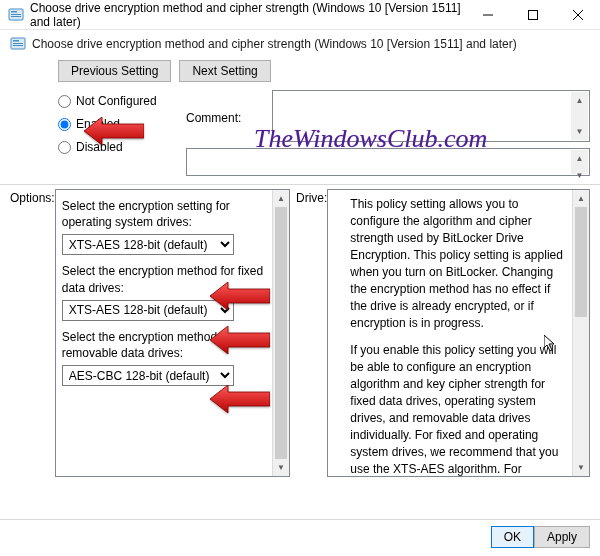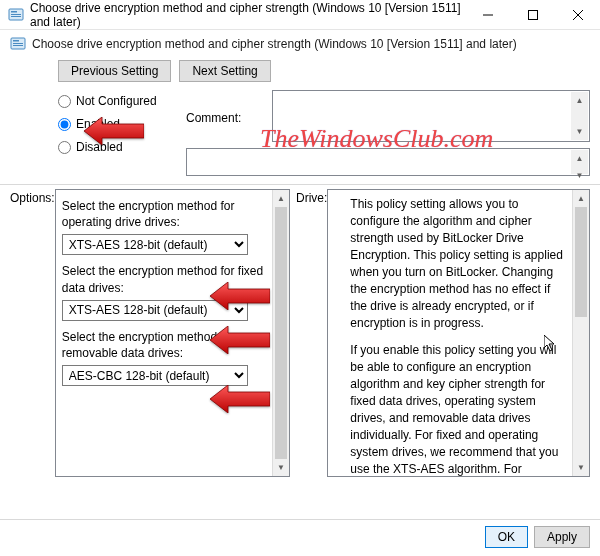--- a/index.html
+++ b/index.html
@@ -82,53 +82,53 @@
   .pane-body {
     border:1px solid #828790; background:#fff; flex:1;
     padding:6px 6px;
     position:relative;
     overflow:hidden;
   }
   .pane.left .pane-body { margin-right:6px; }
   .opt-label { margin: 2px 0 4px 0; line-height:1.35; }
   select {
     font: inherit;
-    width: 186px;
+    width: 172px;
     border:1px solid #7a7a7a;
     background:#fff;
     padding:1px 2px;
     height:21px;
   }
   .help-text { line-height:1.42; padding-right:18px; }
   .help-text p { margin:0 0 10px 16px; }
   .vscroll {
     position:absolute; right:0; top:0; bottom:0; width:17px;
     background:#f0f0f0;
     border-left:1px solid #dcdcdc;
     display:flex; flex-direction:column;
   }
   .vscroll .arrow { height:17px; text-align:center; font-size:8px; line-height:17px; color:#606060; }
   .vscroll .track { flex:1; position:relative; }
   .vscroll .thumb { position:absolute; left:2px; right:2px; top:0; height:110px; background:#cdcdcd; }
 
   .footer {
     position:absolute; left:0; right:0; bottom:0;
     padding: 6px 10px 8px 10px;
-    display:flex; justify-content:flex-end; gap:6px;
+    display:flex; justify-content:flex-end; 
     border-top:1px solid #d9d9d9;
     background:#fff;
   }
 
   .watermark {
     position:absolute;
-    left: 260px; top: 124px;
+    left: 254px; top: 124px;
     font-family: Georgia, "Times New Roman", serif;
     font-style: italic;
     font-size: 26px;
-    color: #ef4444;
+    color: #4c1d95;
     text-shadow: 0 0 1px rgba(107,63,181,.5);
     pointer-events:none;
     white-space:nowrap;
   }
   .arrow-annot {
     position:absolute; pointer-events:none;
     width:60px; height:28px;
   }
   .arrow-annot svg { width:100%; height:100%; filter: drop-shadow(0 1px 1px rgba(0,0,0,.35)); }
   .cursor-annot { position:absolute; pointer-events:none; width:16px; height:16px; }
@@ -222,21 +222,21 @@
       </div>
     </div>
   </div>
 
   <div class="divider"></div>
 
   <div class="panes">
     <div class="pane left">
       <div class="pane-title">Options:</div>
       <div class="pane-body">
-        <div class="opt-label">Select the encryption method for operating drive drives:</div>
+        <div class="opt-label">Select the encryption setting for operating system drives:</div>
         <select>
           <option>XTS-AES 128-bit (default)</option>
         </select>
         <div class="opt-label" style="margin-top:8px;">Select the encryption method for fixed data drives:</div>
         <select>
           <option>XTS-AES 128-bit (default)</option>
         </select>
         <div class="opt-label" style="margin-top:8px;">Select the encryption method for removable data drives:</div>
         <select>
           <option>AES-CBC 128-bit  (default)</option>

